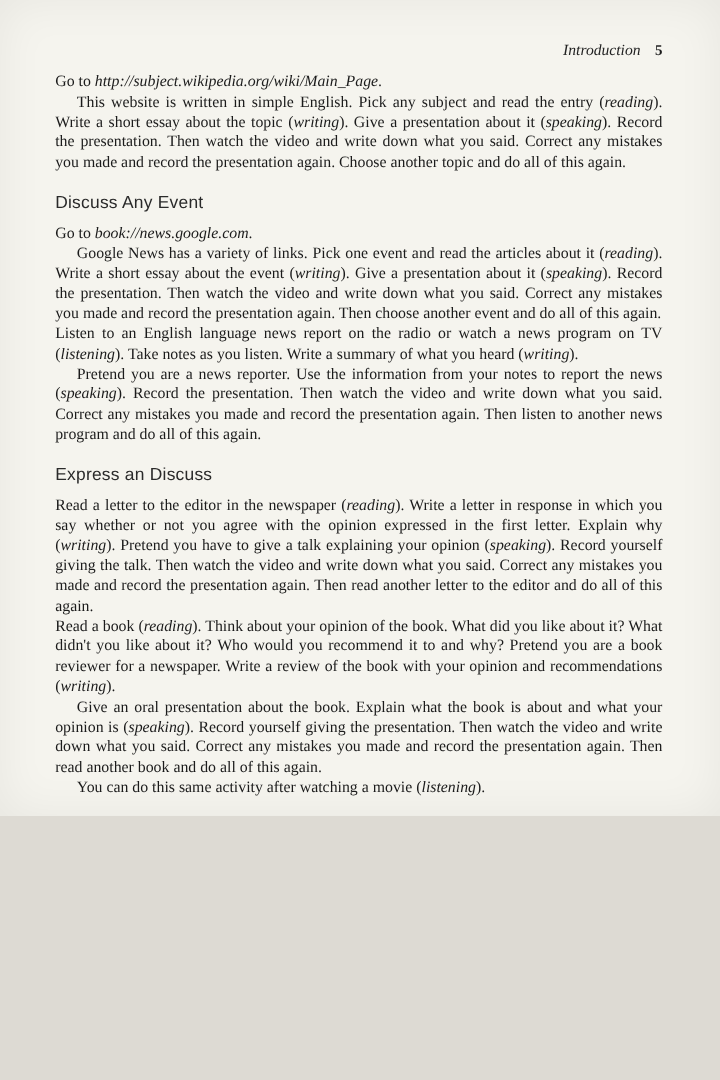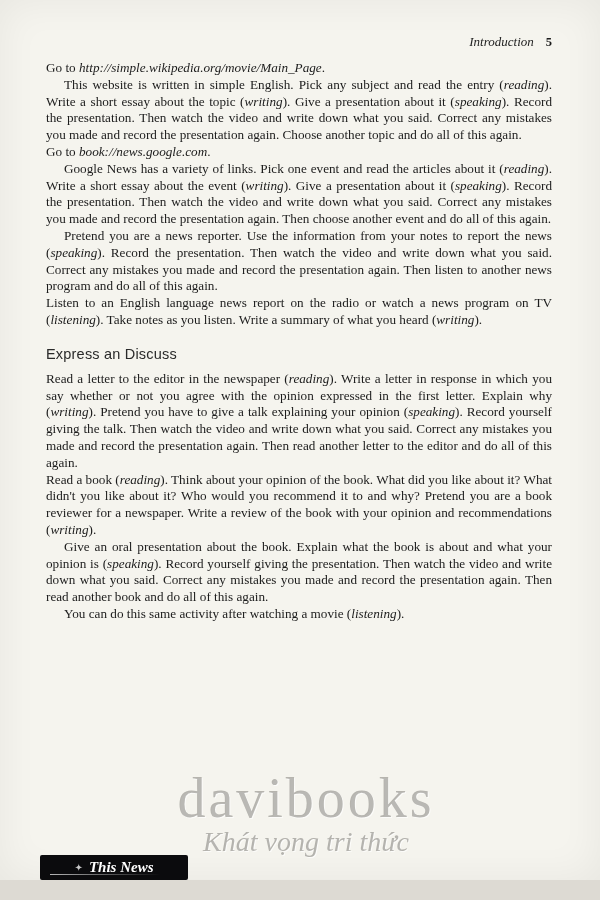--- a/index.html
+++ b/index.html
@@ -3,21 +3,21 @@
 <meta charset="utf-8">
 <style>
   html, body { margin:0; padding:0; }
   body {
     width:600px; height:900px;
     background:#dddad3;
     font-family:"Liberation Serif", serif;
   }
   .page {
     position:relative;
-    width:600px; height:880px;
+    width:600px; height:680px;
     background:#f5f4ee;
     overflow:hidden;
     color:#1c1c1c;
     box-shadow:inset 0 0 40px rgba(0,0,0,0.06);
   }
   .content {
     position:absolute;
     top:34px; left:46px; right:48px;
   }
   .page-header {
@@ -126,30 +126,31 @@
 
   <div class="content">
 
     <div class="page-header">
       <span class="running-title">Introduction</span>
       <span class="page-number">5</span>
     </div>
 
     <div id="sections-container">
         <section>
-          <p class="paragraph"><span>Go to </span><i>http://simple.wikipedia.org/movie/Main_Page</i><span>.</span></p>
+          <p class="paragraph"><span>Go to </span><i>http://subject.wikipedia.org/wiki/Main_Page</i><span>.</span></p>
           <p class="paragraph indent"><span>This website is written in simple English. Pick any subject and read the entry (</span><i>reading</i><span>). Write a short essay about the topic (</span><i>writing</i><span>). Give a presentation about it (</span><i>speaking</i><span>). Record the presentation. Then watch the video and write down what you said. Correct any mistakes you made and record the presentation again. Choose another topic and do all of this again.</span></p>
         </section>
         <section>
+          <h2 class="section-heading">Discuss Any Event</h2>
           <p class="paragraph"><span>Go to </span><i>book://news.google.com</i><span>.</span></p>
           <p class="paragraph indent"><span>Google News has a variety of links. Pick one event and read the articles about it (</span><i>reading</i><span>). Write a short essay about the event (</span><i>writing</i><span>). Give a presentation about it (</span><i>speaking</i><span>). Record the presentation. Then watch the video and write down what you said. Correct any mistakes you made and record the presentation again. Then choose another event and do all of this again.</span></p>
         </section>
         <section>
+          <p class="paragraph"><span>Listen to an English language news report on the radio or watch a news program on TV (</span><i>listening</i><span>). Take notes as you listen. Write a summary of what you heard (</span><i>writing</i><span>).</span></p>
           <p class="paragraph indent"><span>Pretend you are a news reporter. Use the information from your notes to report the news (</span><i>speaking</i><span>). Record the presentation. Then watch the video and write down what you said. Correct any mistakes you made and record the presentation again. Then listen to another news program and do all of this again.</span></p>
-          <p class="paragraph"><span>Listen to an English language news report on the radio or watch a news program on TV (</span><i>listening</i><span>). Take notes as you listen. Write a summary of what you heard (</span><i>writing</i><span>).</span></p>
         </section>
         <section>
           <h2 class="section-heading">Express an Discuss</h2>
           <p class="paragraph"><span>Read a letter to the editor in the newspaper (</span><i>reading</i><span>). Write a letter in response in which you say whether or not you agree with the opinion expressed in the first letter. Explain why (</span><i>writing</i><span>). Pretend you have to give a talk explaining your opinion (</span><i>speaking</i><span>). Record yourself giving the talk. Then watch the video and write down what you said. Correct any mistakes you made and record the presentation again. Then read another letter to the editor and do all of this again.</span></p>
         </section>
         <section>
           <p class="paragraph"><span>Read a book (</span><i>reading</i><span>). Think about your opinion of the book. What did you like about it? What didn't you like about it? Who would you recommend it to and why? Pretend you are a book reviewer for a newspaper. Write a review of the book with your opinion and recommendations (</span><i>writing</i><span>).</span></p>
           <p class="paragraph indent"><span>Give an oral presentation about the book. Explain what the book is about and what your opinion is (</span><i>speaking</i><span>). Record yourself giving the presentation. Then watch the video and write down what you said. Correct any mistakes you made and record the presentation again. Then read another book and do all of this again.</span></p>
           <p class="paragraph indent"><span>You can do this same activity after watching a movie (</span><i>listening</i><span>).</span></p>
         </section>

